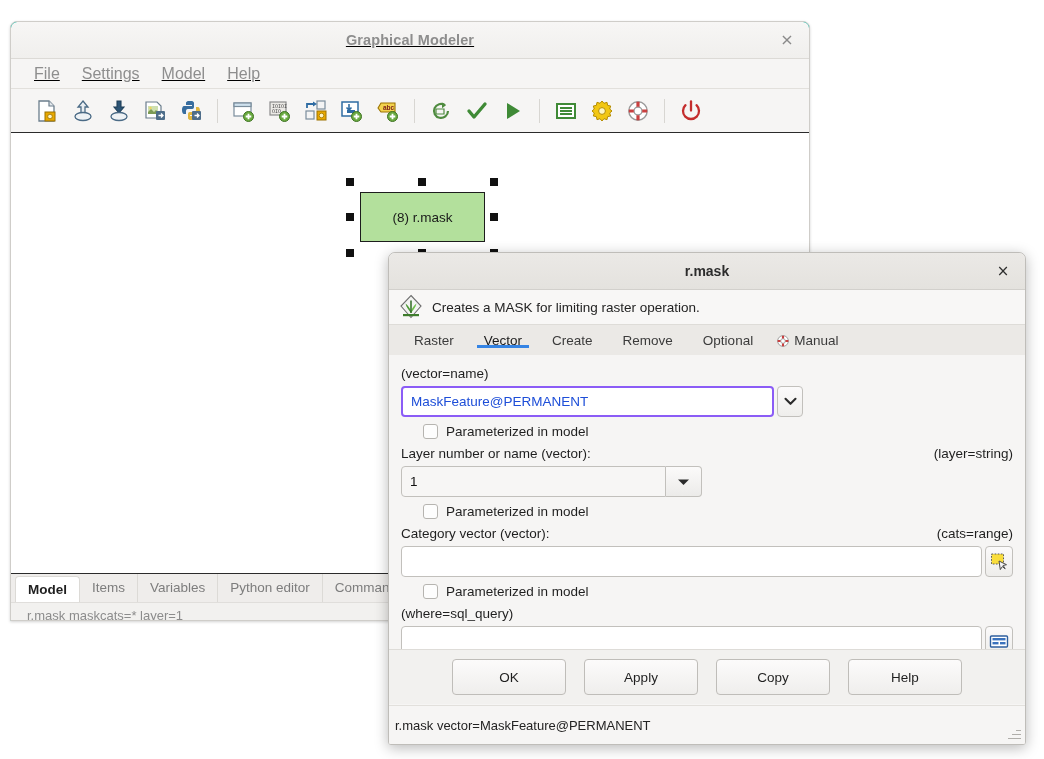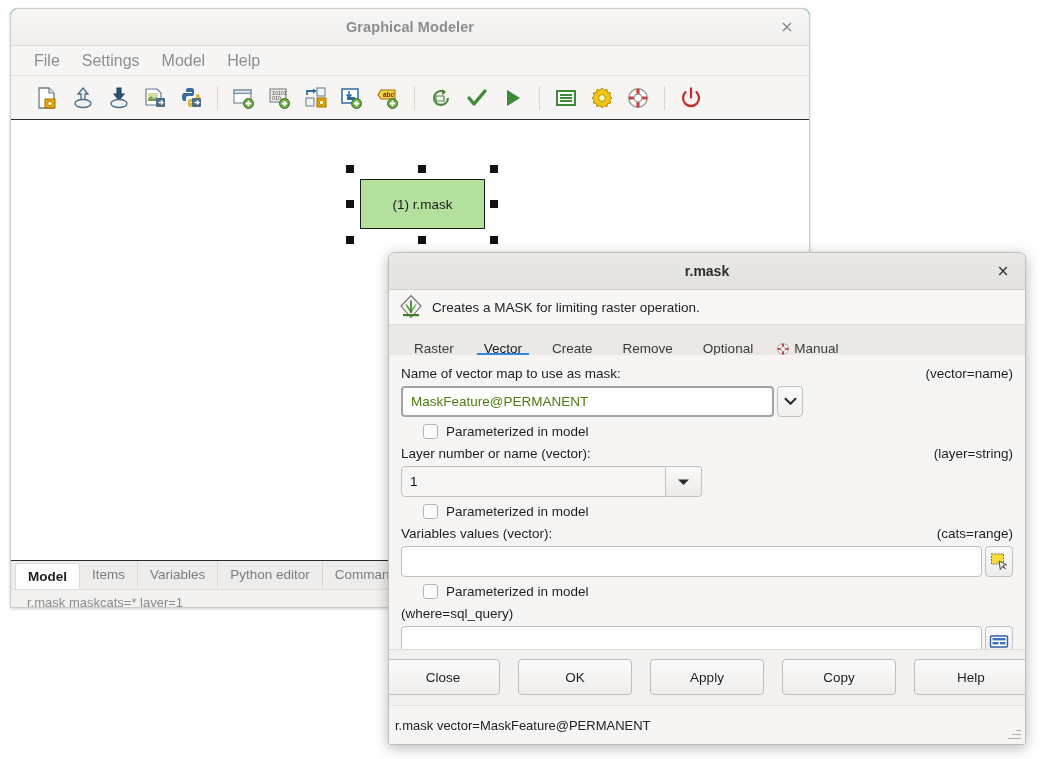--- a/index.html
+++ b/index.html
@@ -6,28 +6,29 @@
     margin: 0; padding: 0;
     width: 1044px; height: 759px;
     background: #ffffff;
     font-family: "Liberation Sans", sans-serif;
     overflow: hidden;
   }
   #root { position: relative; width: 1044px; height: 759px; }
 
   
   .modeler-window {
-    position: absolute; left: 10px; top: 8px;
+    position: absolute; left: 10px; top: 21px;
     width: 800px; height: 600px;
     background: #14b8a6;
     border: 1px solid #cfcdc9;
     border-radius: 7px 7px 0 0;
     box-shadow: 0 1px 3px rgba(0,0,0,0.18);
     box-sizing: border-box;
     overflow: hidden;
+    text-decoration: underline;
   }
   .modeler-titlebar {
     height: 36px;
     background: linear-gradient(#f7f6f5, #f0efed);
     border-bottom: 1px solid #dcdad6;
     border-radius: 6px 6px 0 0;
     display: flex; align-items: center; justify-content: center;
     position: relative;
   }
   .modeler-title {
@@ -138,21 +139,21 @@
     font-family: "DejaVu Sans", sans-serif;
   }
   .dlg-desc {
     height: 34px; background: #f8f7f6;
     border-bottom: 1px solid #dedcd8;
     display: flex; align-items: center; padding-left: 10px; gap: 9px;
   }
   .dlg-desc-text { font-size: 13.5px; color: #232323; }
   .dlg-tabs {
     height: 31px; background: #ebe9e6;
-    display: flex; align-items: flex-end; padding-left: 10px;
+    display: flex; align-items: center; padding-left: 10px;
     border-bottom: 1px solid #cfcdc9;
   }
   .dtab {
     display: flex; align-items: center; gap: 4px;
     padding: 0 15px; font-size: 13.5px; color: #3b3b3b;
     cursor: pointer; position: relative;
   }
   .dtab.active { color: #1a1a1a; }
   .dtab.active::after {
     content: ""; position: absolute; left: 8px; right: 8px; bottom: 0;
@@ -164,23 +165,23 @@
     box-sizing: border-box; overflow: hidden;
   }
   .row-label {
     display: flex; justify-content: space-between; align-items: baseline;
     font-size: 13.5px; color: #1f1f1f; margin-bottom: 5px;
   }
   .row-hint { font-size: 13.5px; color: #1f1f1f; }
   .combo-row { display: flex; align-items: stretch; gap: 3px; margin-bottom: 7px; }
   .combo-input {
     flex: 0 0 373px; height: 31px; box-sizing: border-box;
-    background: #ffffff; border: 2px solid #a3a3a3; border-radius: 4px;
+    background: #ffffff; border: 2px solid #8b5cf6; border-radius: 4px;
     display: flex; align-items: center; padding-left: 8px;
-    font-size: 13.5px; color: #4d7c0f;
+    font-size: 13.5px; color: #1d4ed8;
   }
   .combo-arrow-btn {
     width: 26px; height: 31px; box-sizing: border-box;
     background: linear-gradient(#fbfafa, #efeeec);
     border: 1px solid #c2c0bc; border-radius: 4px;
     display: flex; align-items: center; justify-content: center;
     cursor: pointer;
   }
   .chk-row { display: flex; align-items: center; gap: 8px; margin: 3px 0 7px 22px; }
   .chk-box {
@@ -412,21 +413,21 @@
       <div class="tb-btn">
         <svg width="24" height="24" viewBox="0 0 24 24">
           <path d="M6.5 6.2a8 8 0 1 0 11 0" fill="none" stroke="#c42d2d" stroke-width="2.3" stroke-linecap="round"></path>
           <path d="M12 2.5v9" stroke="#c42d2d" stroke-width="2.3" stroke-linecap="round"></path>
         </svg>
       </div>
     </div>
 
     <div class="canvas">
       <div class="node-wrap">
-        <div class="node-box">(1) r.mask</div>
+        <div class="node-box">(8) r.mask</div>
         <span class="handle" style="left:0px;top:0px;"></span>
         <span class="handle" style="left:72px;top:0px;"></span>
         <span class="handle" style="left:144px;top:0px;"></span>
         <span class="handle" style="left:0px;top:35px;"></span>
         <span class="handle" style="left:144px;top:35px;"></span>
         <span class="handle" style="left:0px;top:71px;"></span>
         <span class="handle" style="left:72px;top:71px;"></span>
         <span class="handle" style="left:144px;top:71px;"></span>
       </div>
     </div>
@@ -482,21 +483,20 @@
           <circle cx="12" cy="12" r="4" fill="#ffffff" stroke="#9a9a9a" stroke-width="1.6"></circle>
           <path d="M12 2.8v5M12 16.2v5M2.8 12h5M16.2 12h5" stroke="#c94040" stroke-width="3.6"></path>
         </svg>
         <span>Manual</span>
       </div>
     </div>
 
     <div class="dlg-body">
 
       <div class="row-label">
-        <span>Name of vector map to use as mask:</span>
         <span class="row-hint">(vector=name)</span>
       </div>
       <div class="combo-row">
         <div class="combo-input" placeholder="">MaskFeature@PERMANENT</div>
         <div class="combo-arrow-btn">
           <svg width="13" height="9" viewBox="0 0 13 9">
             <path d="M1.5 1.8L6.5 6.8 11.5 1.8" fill="none" stroke="#2b2b2b" stroke-width="2.1" stroke-linecap="round" stroke-linejoin="round"></path>
           </svg>
         </div>
       </div>
@@ -516,21 +516,21 @@
             <path d="M1 1.5h11L6.5 7z" fill="#2b2b2b"></path>
           </svg>
         </div>
       </div>
       <div class="chk-row">
         <span class="chk-box"></span>
         <span class="chk-label">Parameterized in model</span>
       </div>
 
       <div class="row-label">
-        <span>Variables values (vector):</span>
+        <span>Category vector (vector):</span>
         <span class="row-hint">(cats=range)</span>
       </div>
       <div class="text-row">
         <div class="text-input" placeholder=""></div>
         <div class="browse-btn">
           <svg width="20" height="20" viewBox="0 0 20 20">
             <rect x="2.5" y="2" width="12" height="10" fill="#f9dd3c" stroke="#5d5d5d" stroke-width="1" stroke-dasharray="1.7 1.4"></rect>
             <path d="M10 9l1.3 8.6 2-3 2.9 2.2-2.1-3.3 3.4-.8z" fill="#f4f4f4" stroke="#4a4a4a" stroke-width="1"></path>
           </svg>
         </div>
@@ -550,21 +550,20 @@
             <rect x="1.5" y="2" width="17" height="11" rx="1" fill="#ffffff" stroke="#2f5f9e" stroke-width="1.4"></rect>
             <rect x="3.5" y="4" width="13" height="2.4" fill="#3a72bd"></rect>
             <rect x="3.5" y="8" width="6" height="2.4" fill="#3a72bd"></rect>
             <rect x="11" y="8" width="5.5" height="2.4" fill="#3a72bd"></rect>
           </svg>
         </div>
       </div>
     </div>
 
     <div class="dlg-footer">
-      <div class="dbtn">Close</div>
       <div class="dbtn">OK</div>
       <div class="dbtn">Apply</div>
       <div class="dbtn">Copy</div>
       <div class="dbtn">Help</div>
     </div>
 
     <div class="dlg-status">
       <span>r.mask vector=MaskFeature@PERMANENT</span>
       <span class="grip">
         <i style="bottom:1px;width:13px;"></i>

